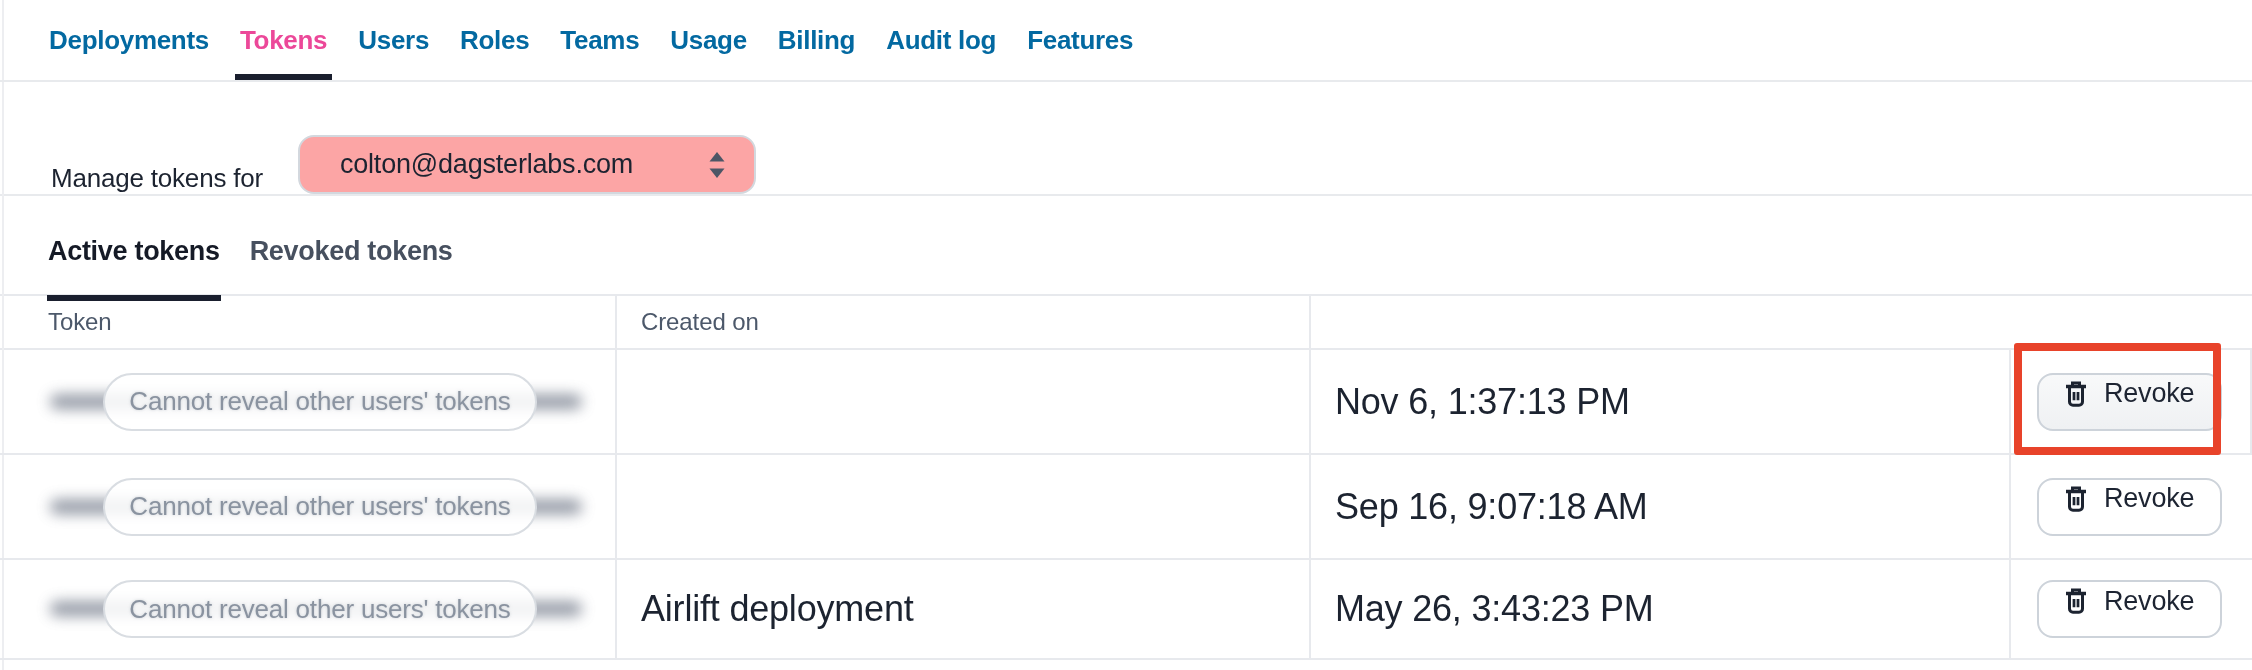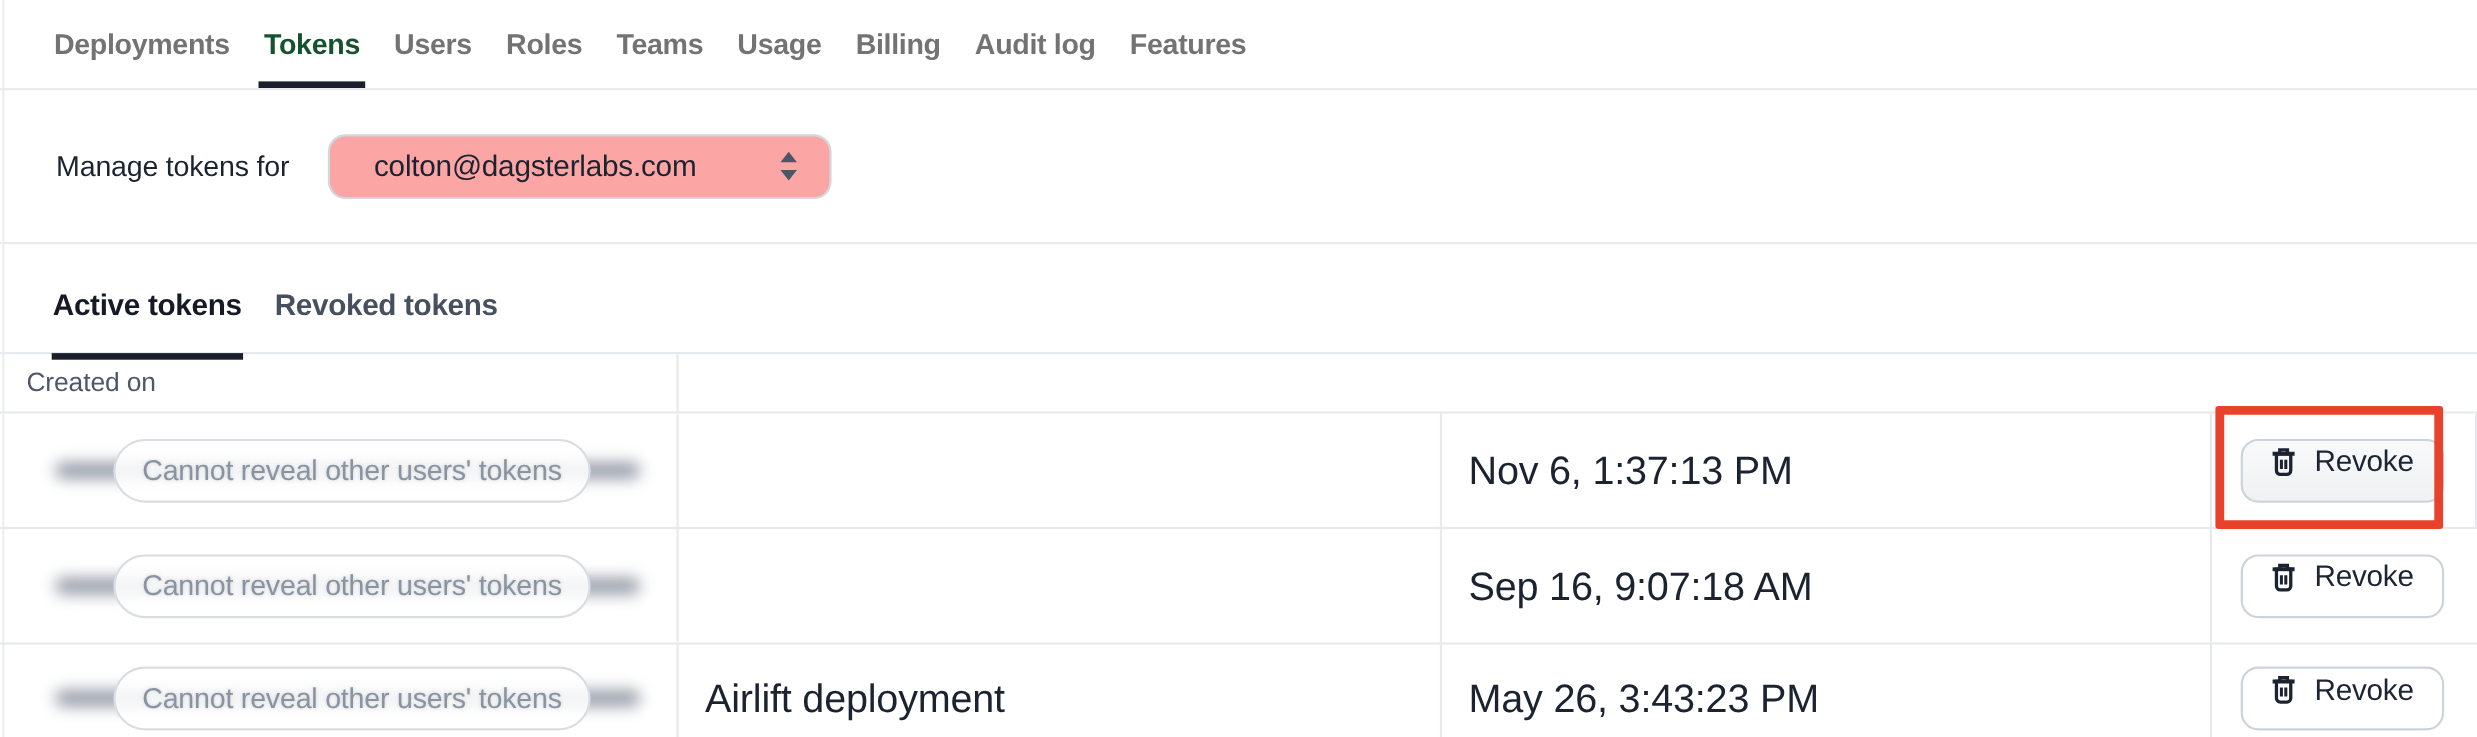--- a/index.html
+++ b/index.html
@@ -4,29 +4,29 @@
 <style>
   * { margin:0; padding:0; box-sizing:border-box; }
   html,body { width:2252px; height:670px; background:#ffffff; overflow:hidden;
     font-family:"Liberation Sans","DejaVu Sans",sans-serif; color:#1C2330; }
   .page { position:relative; width:2252px; height:670px; background:#fff; }
   .page-left-edge { position:absolute; left:2px; top:0; width:2px; height:670px; background:#EDEEF1; }
 
   
   .topnav { position:relative; height:82px; border-bottom:2px solid #E8EAED;
     display:flex; align-items:center; gap:31px; padding-left:49px; }
-  .topnav .tab { position:relative; font-size:26px; font-weight:600; color:#737373;
+  .topnav .tab { position:relative; font-size:26px; font-weight:600; color:#0369a1;
     letter-spacing:-0.3px; cursor:pointer; height:80px; display:flex; align-items:center; }
-  .topnav .tab.selected { color:#14532d; }
+  .topnav .tab.selected { color:#ec4899; }
   .topnav .tab.selected::after { content:""; position:absolute; left:-5px; right:-5px;
     bottom:0px; height:6px; background:#1A1F2E; }
 
   
-  .manage-row { height:140px; border-bottom:2px solid #E8EAED; display:flex;
-    align-items:center; padding-left:51px; gap:35px; }
+  .manage-row { height:114px; border-bottom:2px solid #E8EAED; display:flex;
+    align-items:flex-end; padding-left:51px; gap:35px; }
   .manage-label { font-size:26px; color:#1C2330; letter-spacing:-0.2px; }
   .user-select { width:458px; height:59px; border:2px solid #D3D8DE; border-radius:16px;
     display:flex; align-items:center; padding:0 26px 0 40px; cursor:pointer; background:#fca5a5; }
   .user-select .value { font-size:27px; color:#1C2330; letter-spacing:-0.2px; flex:1; }
   .caret-icon { width:22px; height:30px; flex:0 0 auto; }
 
   
   .subtabs { height:100px; border-bottom:2px solid #E7E9ED; display:flex;
     align-items:center; gap:30px; padding-left:48px; }
   .subtab { position:relative; height:98px; display:flex; align-items:center;
@@ -101,20 +101,21 @@
       </svg>
     </div>
   </div>
 
   <div class="subtabs">
     <div class="subtab active">Active tokens</div>
     <div class="subtab inactive">Revoked tokens</div>
   </div>
 
   <div class="grid-row thead">
+    <div class="cell c-token">Token</div>
     <div class="cell c-created">Created on</div>
     <div class="cell c-action"></div>
   </div>
 
   <div class="grid-row trow annotated">
     <div class="cell c-token">
       <div class="token-wrap">
         <div class="token-smudge"></div>
         <div class="token-pill">Cannot reveal other users' tokens</div>
       </div>

